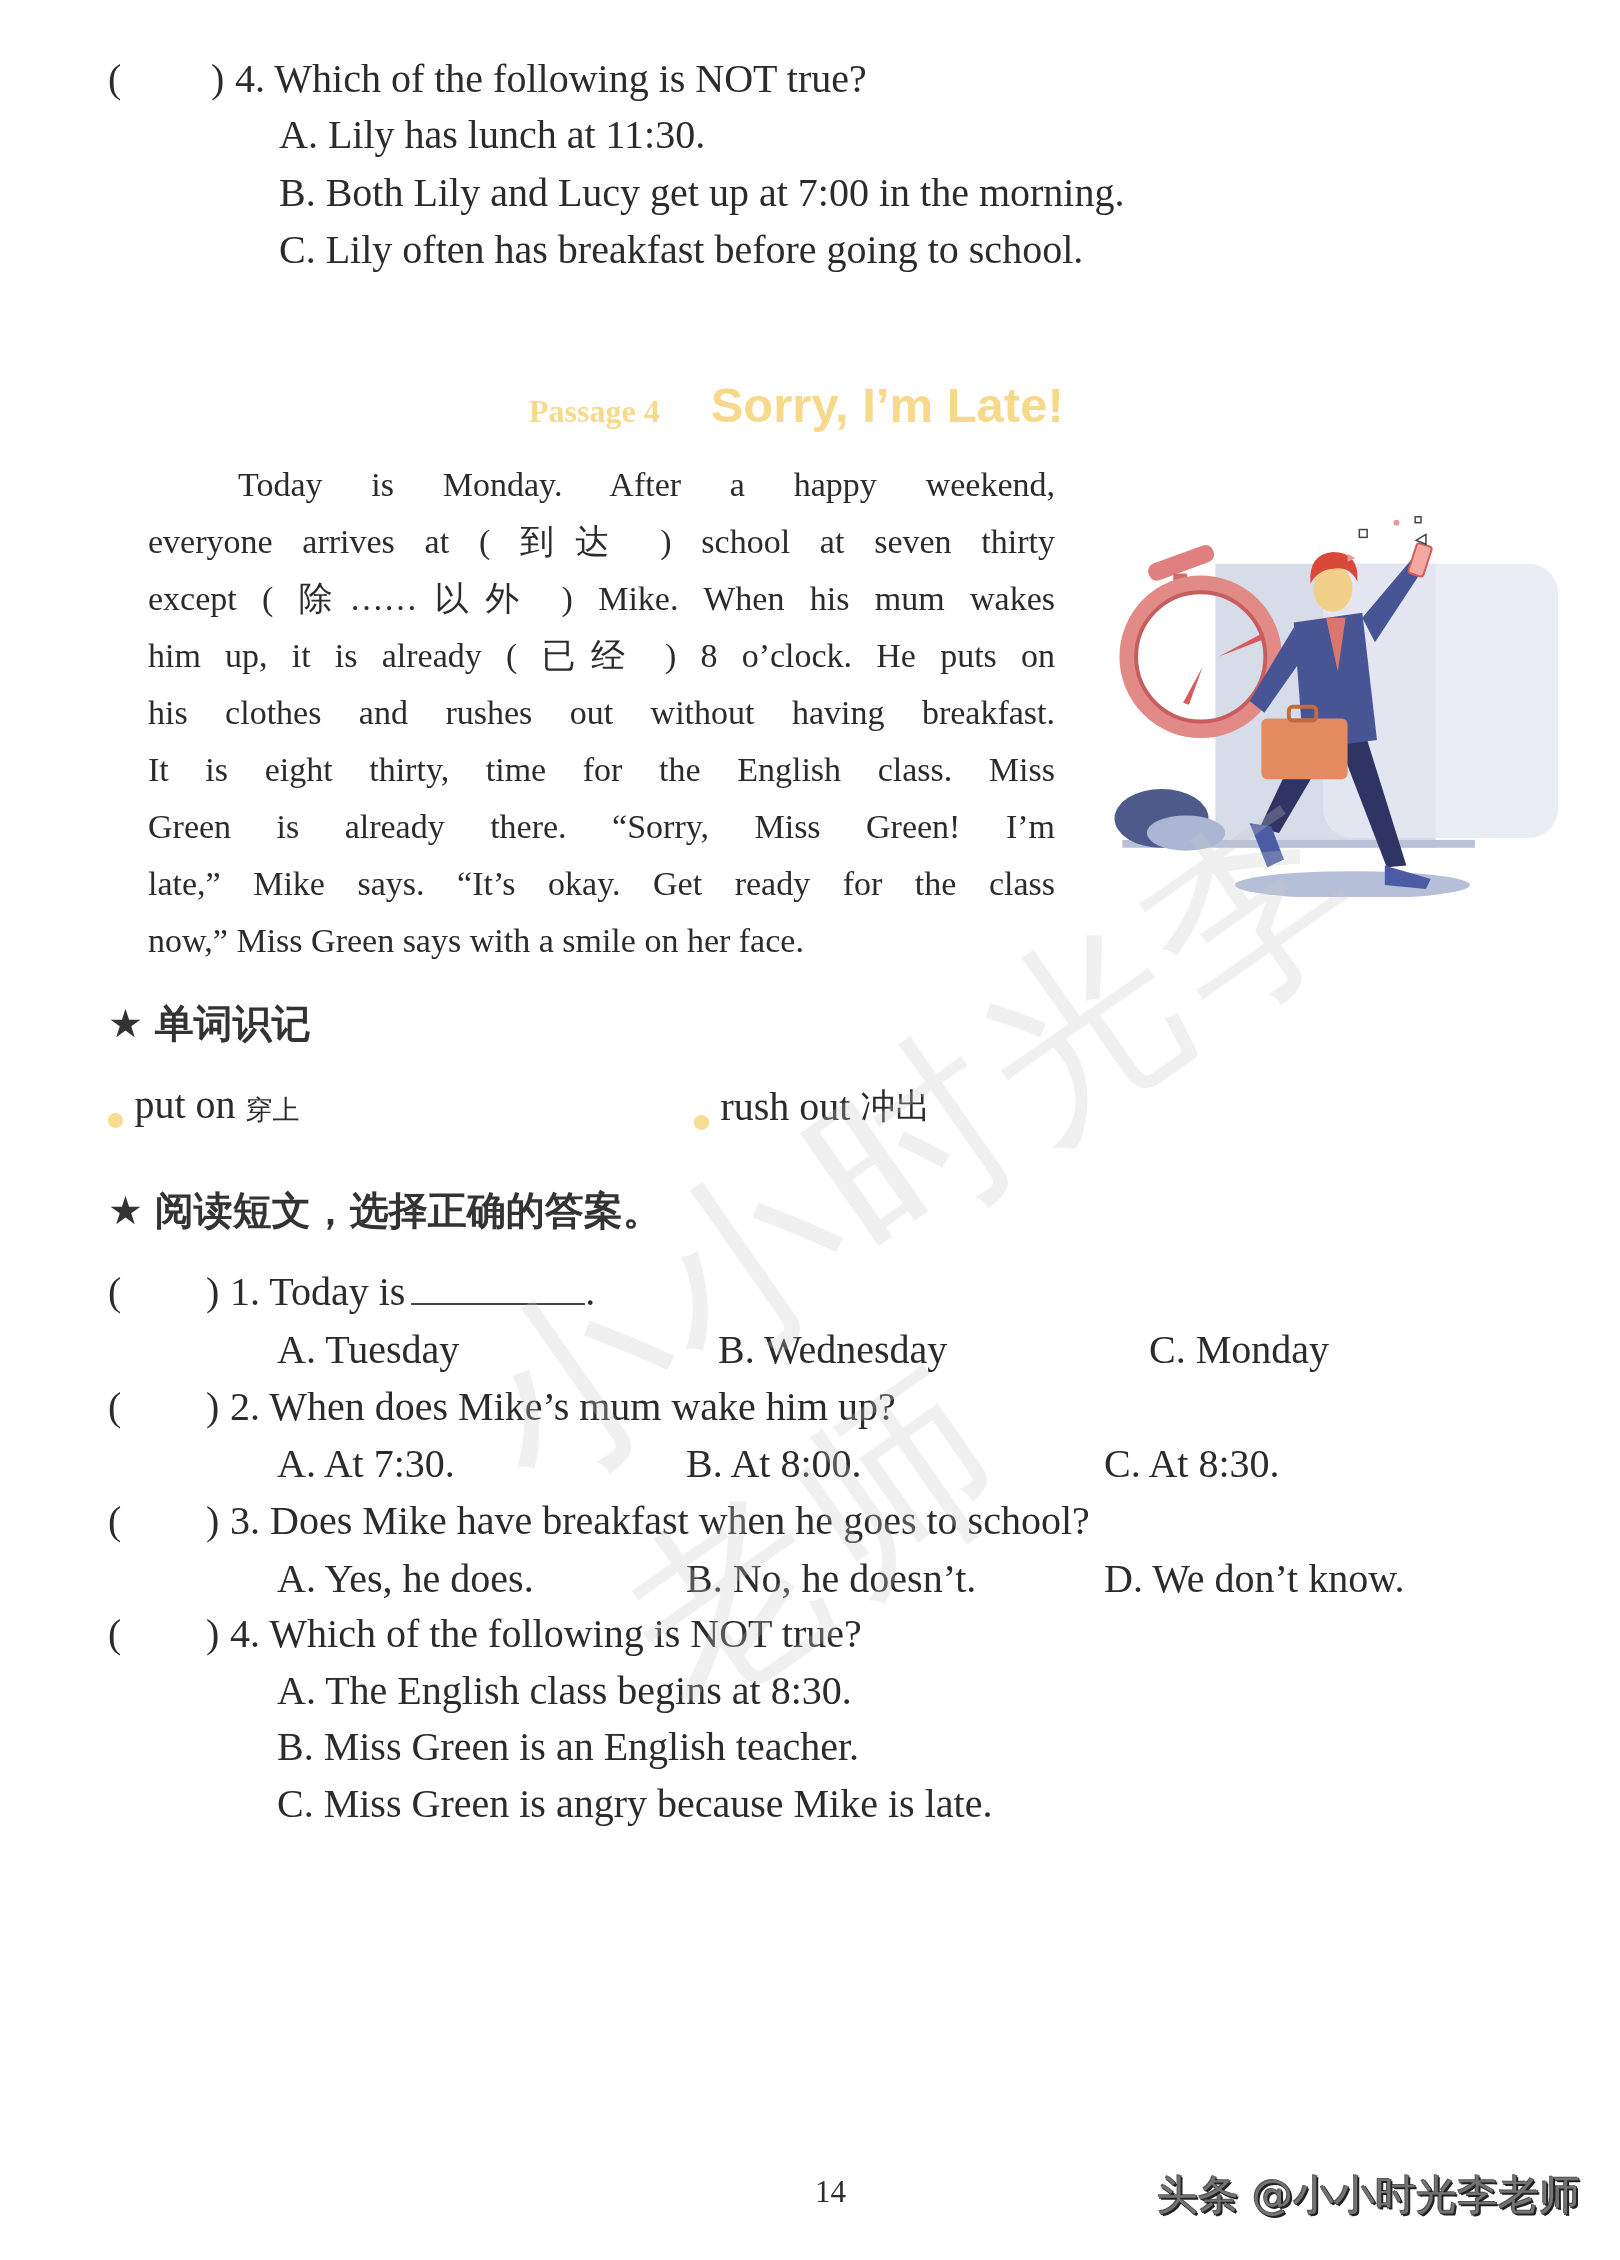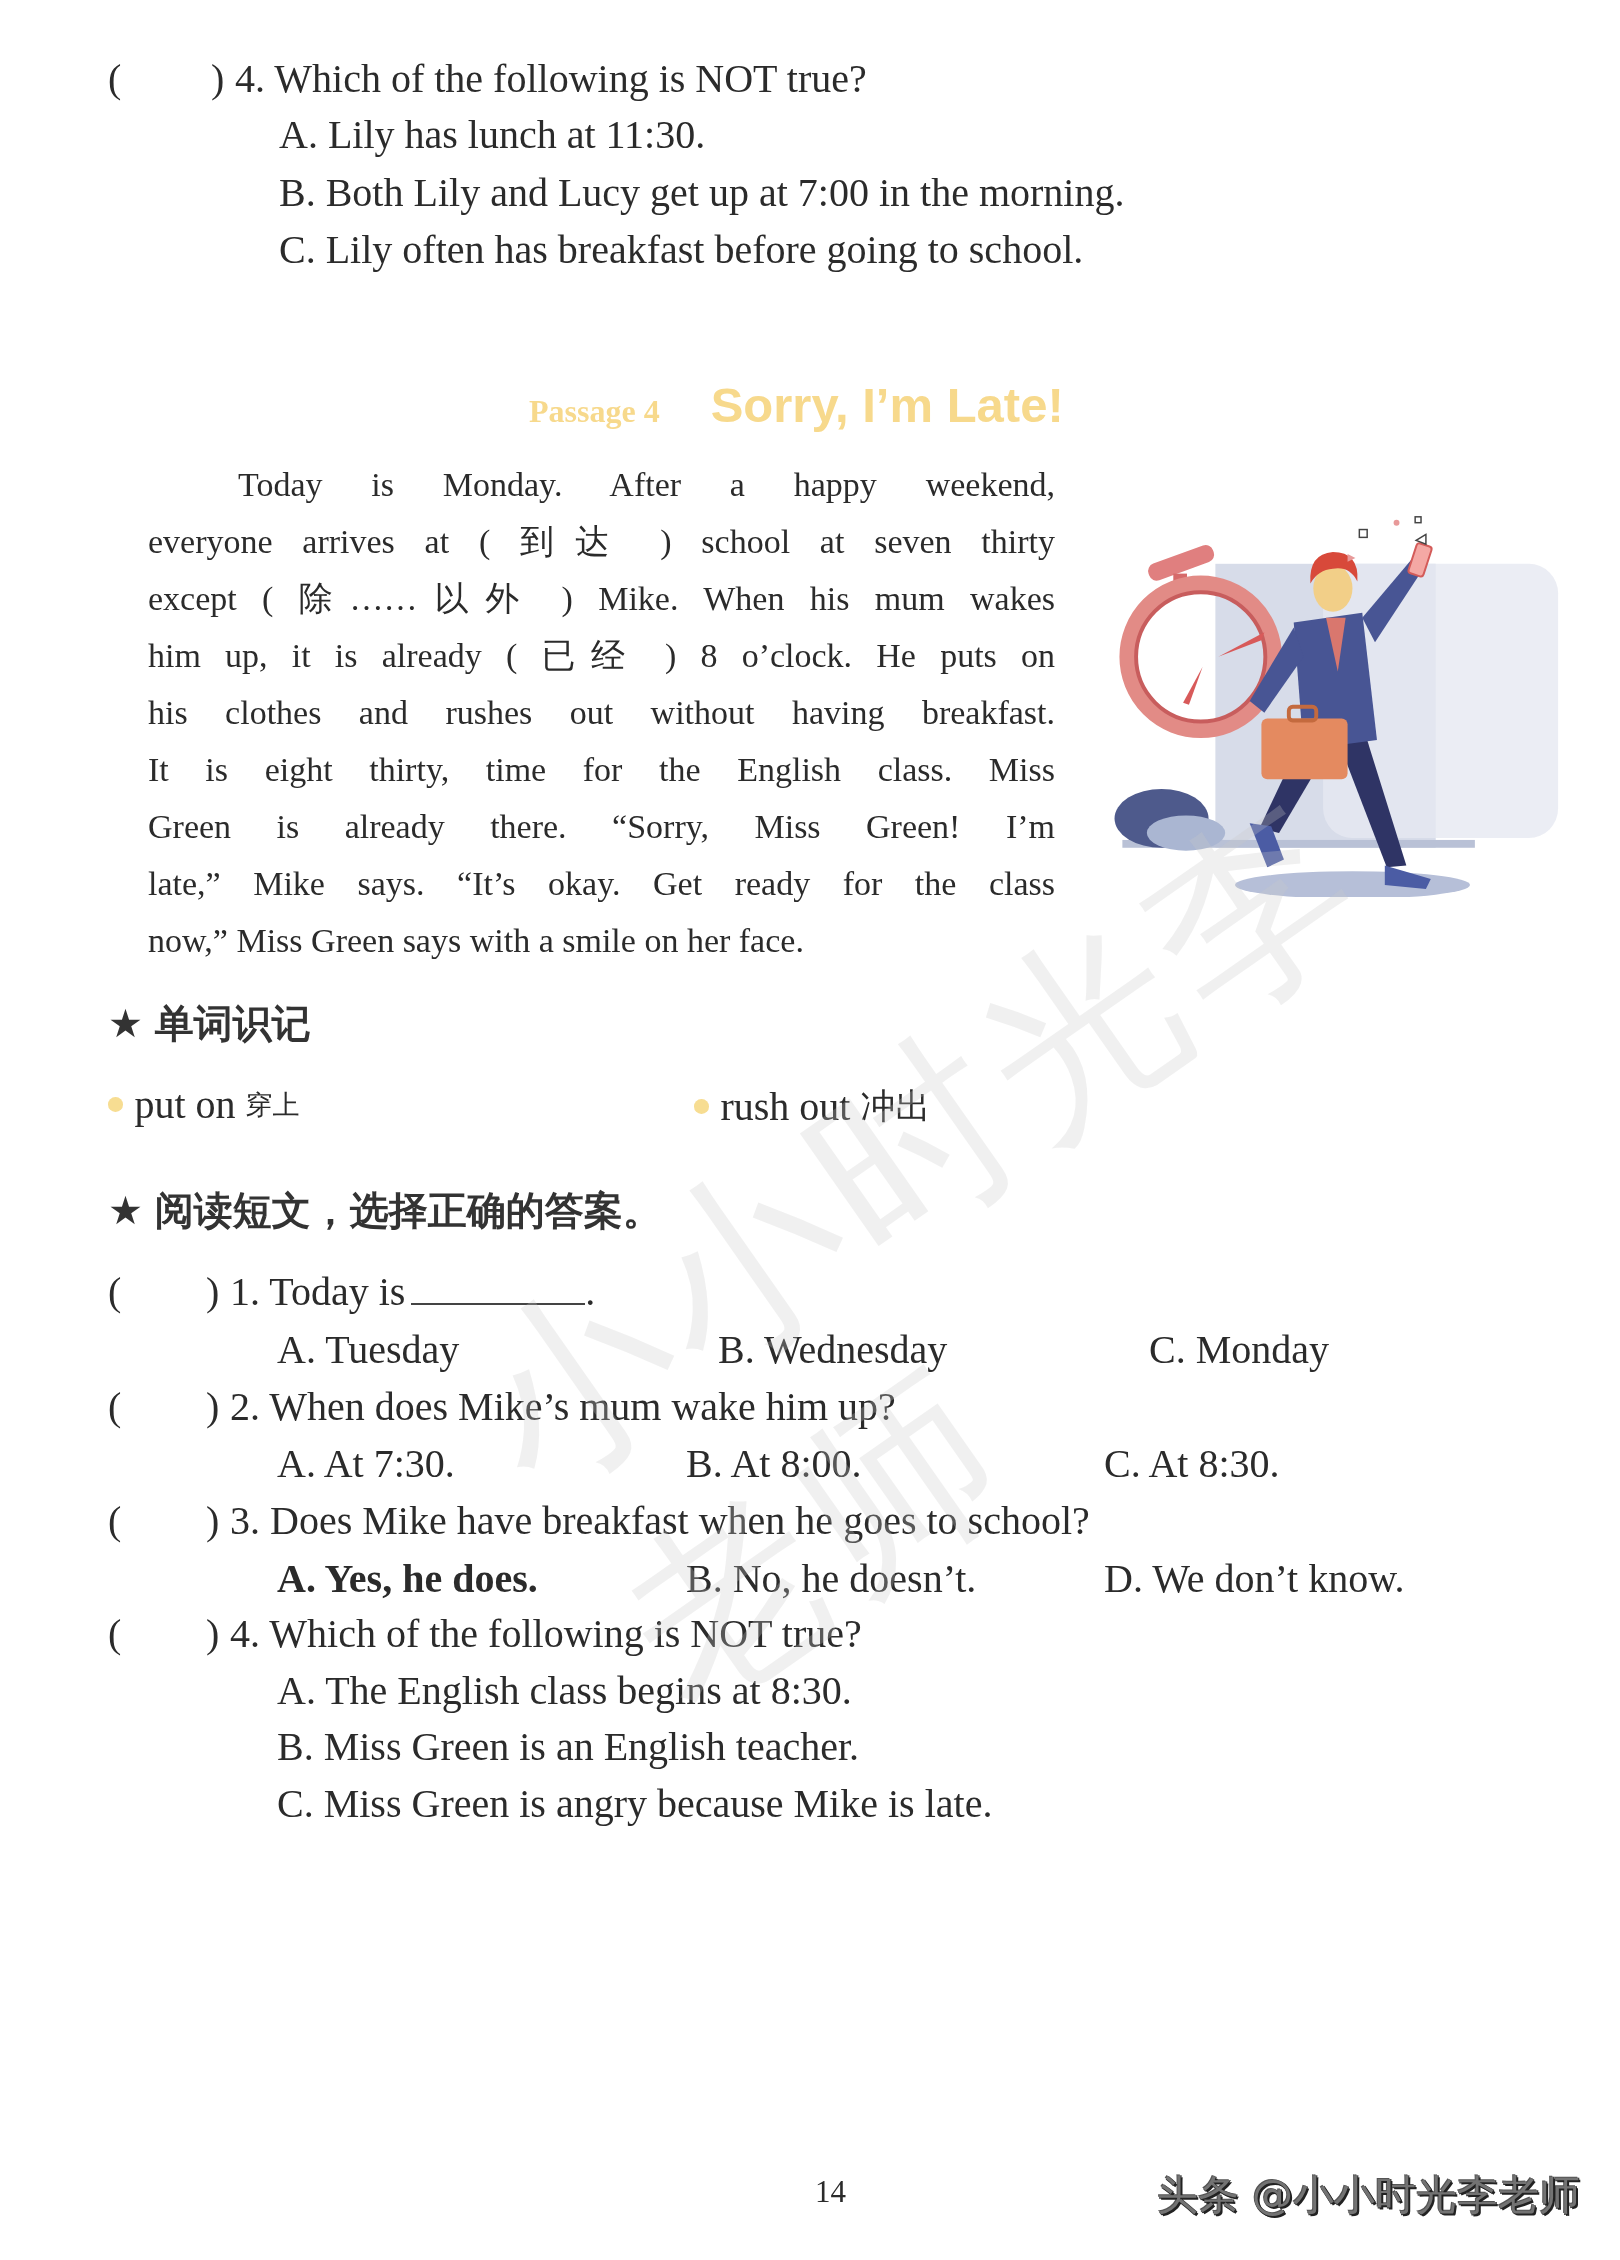--- a/index.html
+++ b/index.html
@@ -10,21 +10,21 @@
   .opt { position:absolute; font-size:40px; line-height:57px; }
   .title { position:absolute; top:377px; left:529px; height:59px; display:flex; align-items:baseline; gap:51px; color:#f7d98c; }
   .title .p4 { font-family:"Liberation Serif",serif; font-weight:bold; font-size:32px; }
   .title .st { font-family:"Liberation Sans",sans-serif; font-weight:bold; font-size:49px; }
   .para { position:absolute; left:108px; top:456px; width:907px; font-size:34px; line-height:57px;margin-left:40px; }
   .para .pl { display:block; text-align:justify; text-align-last:justify; height:57px; }
   .para .pl.first { text-indent:90px; }
   .para .pl.last { text-align-last:left; }
   .section-h { position:absolute; left:108px; font-family:"DejaVu Sans",sans-serif; font-weight:bold; font-size:39px; color:#333; }
   .section-h .star { margin-right:11.8px; }
-  .vocab { position:absolute; font-size:40px; display:flex; align-items:center; }
+  .vocab { position:absolute; font-size:40px; display:flex; align-items:flex-end; }
   .dot { width:14.7px; height:14.7px; border-radius:50%; background:#f7dd92; margin-right:11.8px; display:inline-block; }
   .blank { display:inline-block; width:174px; border-bottom:2px solid #444; height:35px; vertical-align:baseline; margin-left:5.9px; }
   .illus { position:absolute; left:1093px; top:495px; width:470px; height:402px; }
   .watermark { position:absolute; left:353px; top:980px; font-family:"DejaVu Sans",sans-serif; font-size:196px; color:rgba(200,200,200,0.28);
                transform:rotate(-35deg); transform-origin:left top; letter-spacing:9.8px; pointer-events:none; }
   .pagenum { position:absolute; left:815px; top:2174px; font-size:31px; }
   .credit { position:absolute; left:1157px; top:2168px; font-family:"DejaVu Sans",sans-serif; font-size:41px; color:#737373;
             text-shadow: 2px 2px 0 #222, -1px -1px 0 #555, 1px 0 0 #333, 0 1px 0 #333; }
 </style>
 </head>
@@ -129,21 +129,21 @@
 <div class="paren" style="left:108px;top:1378px;">(</div>
 <div class="paren" style="left:206px;top:1378px;">)</div>
 <div class="qtext" style="left:230px;top:1378px;">2. When does Mike’s mum wake him up?</div>
 <div class="opt" style="left:277px;top:1435px;">A. At 7:30.</div>
 <div class="opt" style="left:686px;top:1435px;">B. At 8:00.</div>
 <div class="opt" style="left:1104px;top:1435px;">C. At 8:30.</div>
 
 <div class="paren" style="left:108px;top:1492px;">(</div>
 <div class="paren" style="left:206px;top:1492px;">)</div>
 <div class="qtext" style="left:230px;top:1492px;">3. Does Mike have breakfast when he goes to school?</div>
-<div class="opt" style="left:277px;top:1550px;font-weight:bold;">A. Yes, he does.</div>
+<div class="opt" style="left:277px;top:1550px;">A. Yes, he does.</div>
 <div class="opt" style="left:686px;top:1550px;">B. No, he doesn’t.</div>
 <div class="opt" style="left:1104px;top:1550px;">D. We don’t know.</div>
 
 <div class="paren" style="left:108px;top:1605px;">(</div>
 <div class="paren" style="left:206px;top:1605px;">)</div>
 <div class="qtext" style="left:230px;top:1605px;">4. Which of the following is NOT true?</div>
 <div class="opt" style="left:277px;top:1662px;">A. The English class begins at 8:30.</div>
 <div class="opt" style="left:277px;top:1718px;">B. Miss Green is an English teacher.</div>
 <div class="opt" style="left:277px;top:1775px;">C. Miss Green is angry because Mike is late.</div>
 

